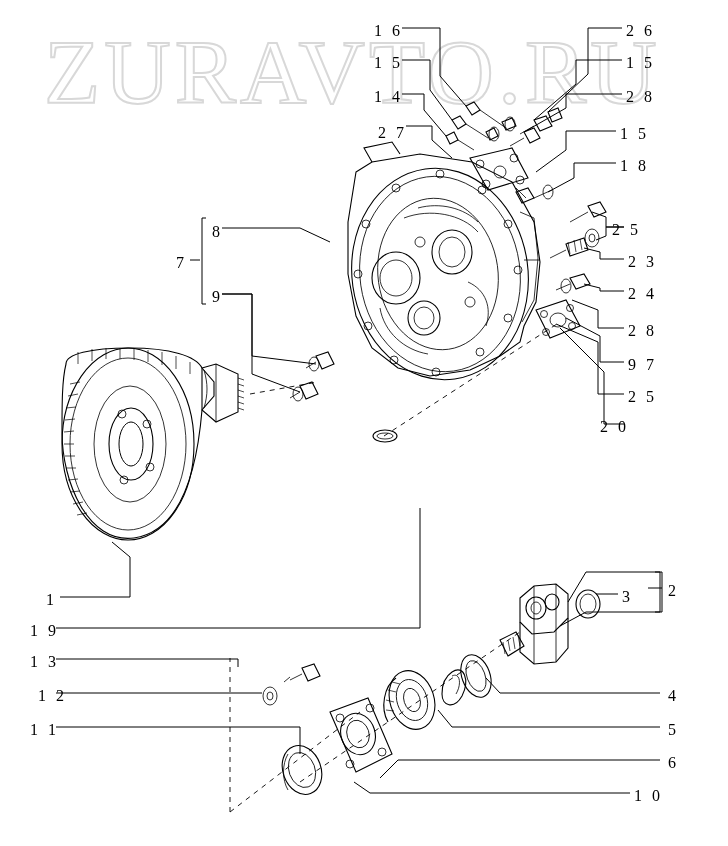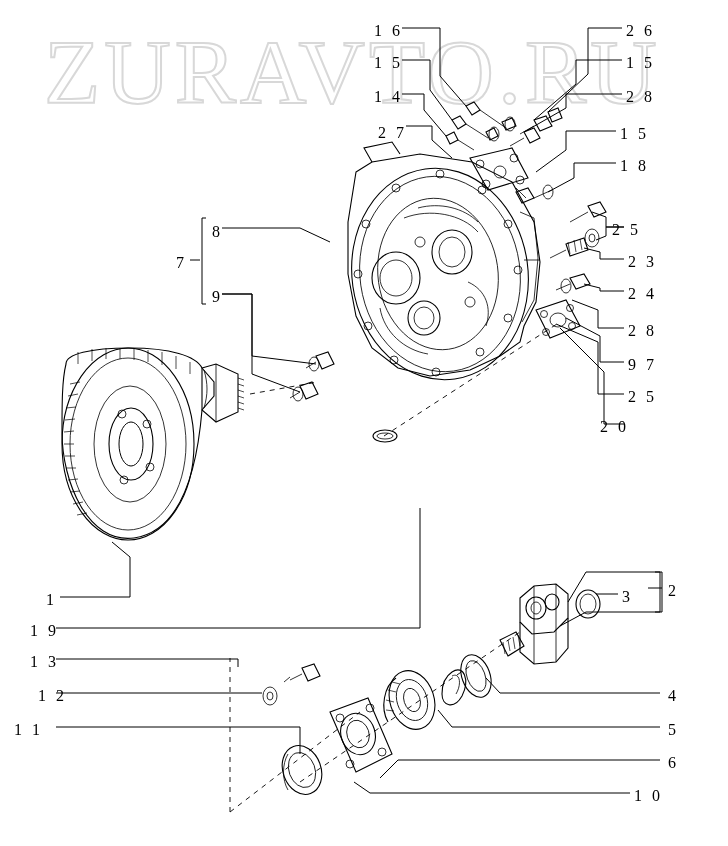--- a/index.html
+++ b/index.html
@@ -363,21 +363,21 @@
   <div class="lbl" style="left:628px;top:344px">9 7</div>
   <div class="lbl" style="left:628px;top:376px">2 5</div>
   <div class="lbl" style="left:600px;top:406px">2 0</div>
   <div class="lbl" style="left:176px;top:242px">7</div>
   <div class="lbl" style="left:212px;top:211px">8</div>
   <div class="lbl" style="left:212px;top:276px">9</div>
   <div class="lbl" style="left:46px;top:579px">1</div>
   <div class="lbl" style="left:30px;top:610px">1 9</div>
   <div class="lbl" style="left:30px;top:641px">1 3</div>
   <div class="lbl" style="left:38px;top:675px">1 2</div>
-  <div class="lbl" style="left:14px;top:709px">1 1</div>
+  <div class="lbl" style="left:30px;top:709px">1 1</div>
   <div class="lbl" style="left:622px;top:576px">3</div>
   <div class="lbl" style="left:668px;top:570px">2</div>
   <div class="lbl" style="left:668px;top:675px">4</div>
   <div class="lbl" style="left:668px;top:709px">5</div>
   <div class="lbl" style="left:668px;top:742px">6</div>
   <div class="lbl" style="left:634px;top:775px">1 0</div>
 
 </div>
 
 </body></html>

